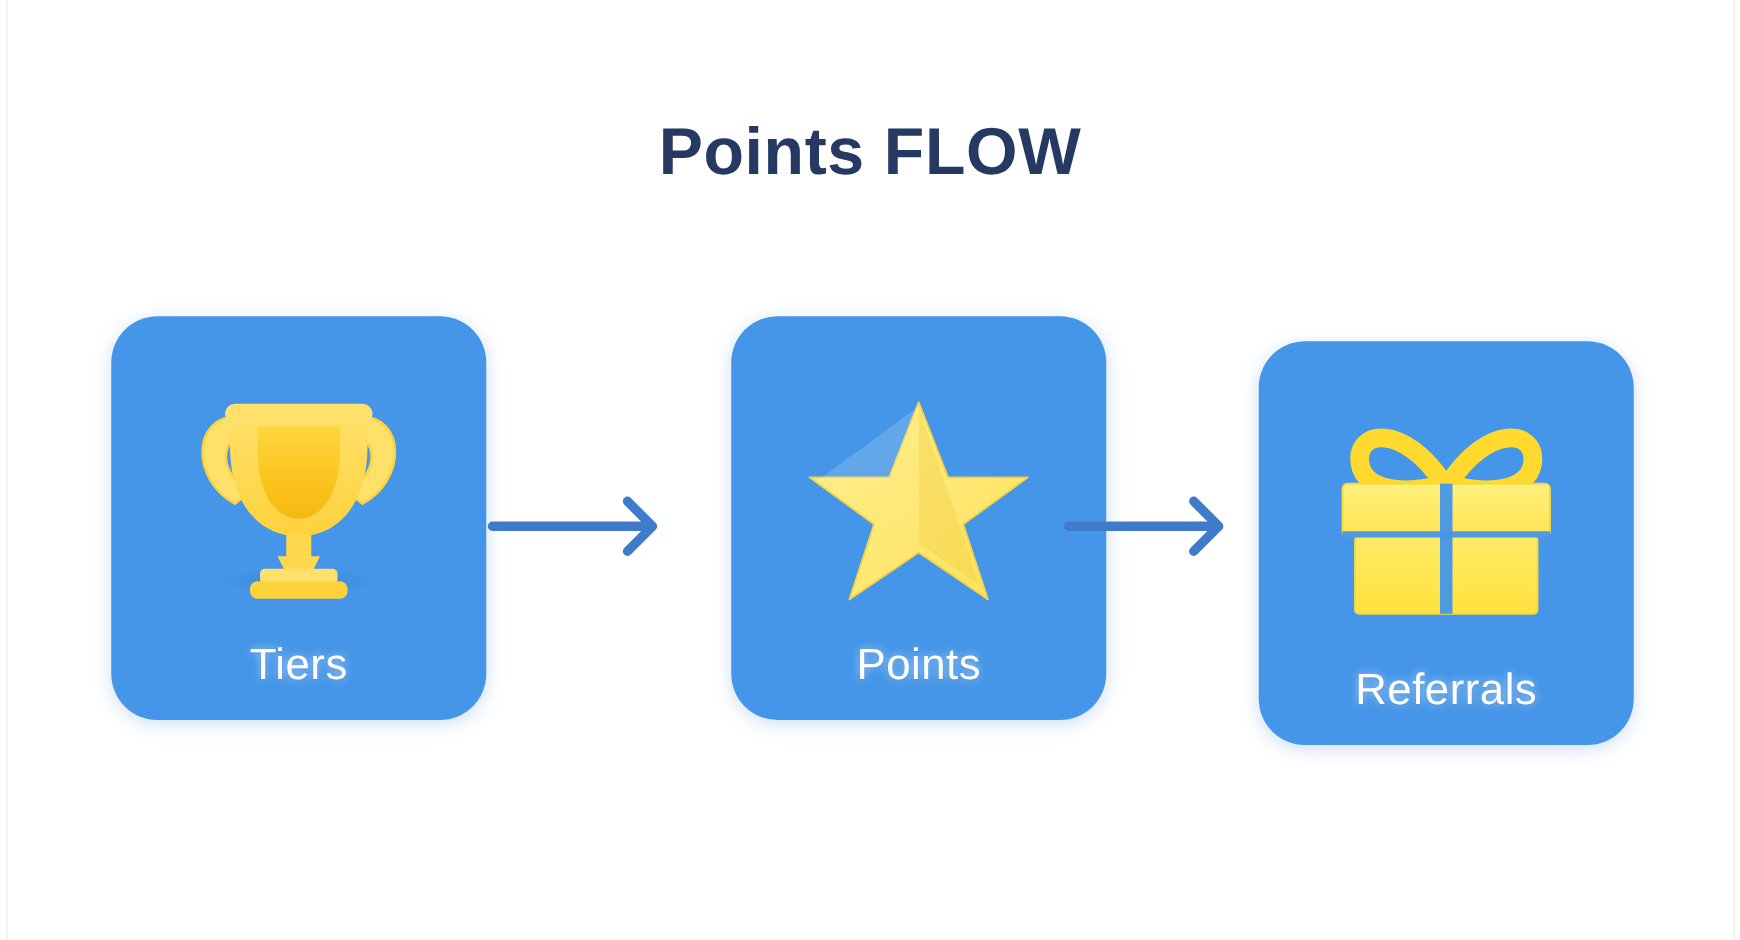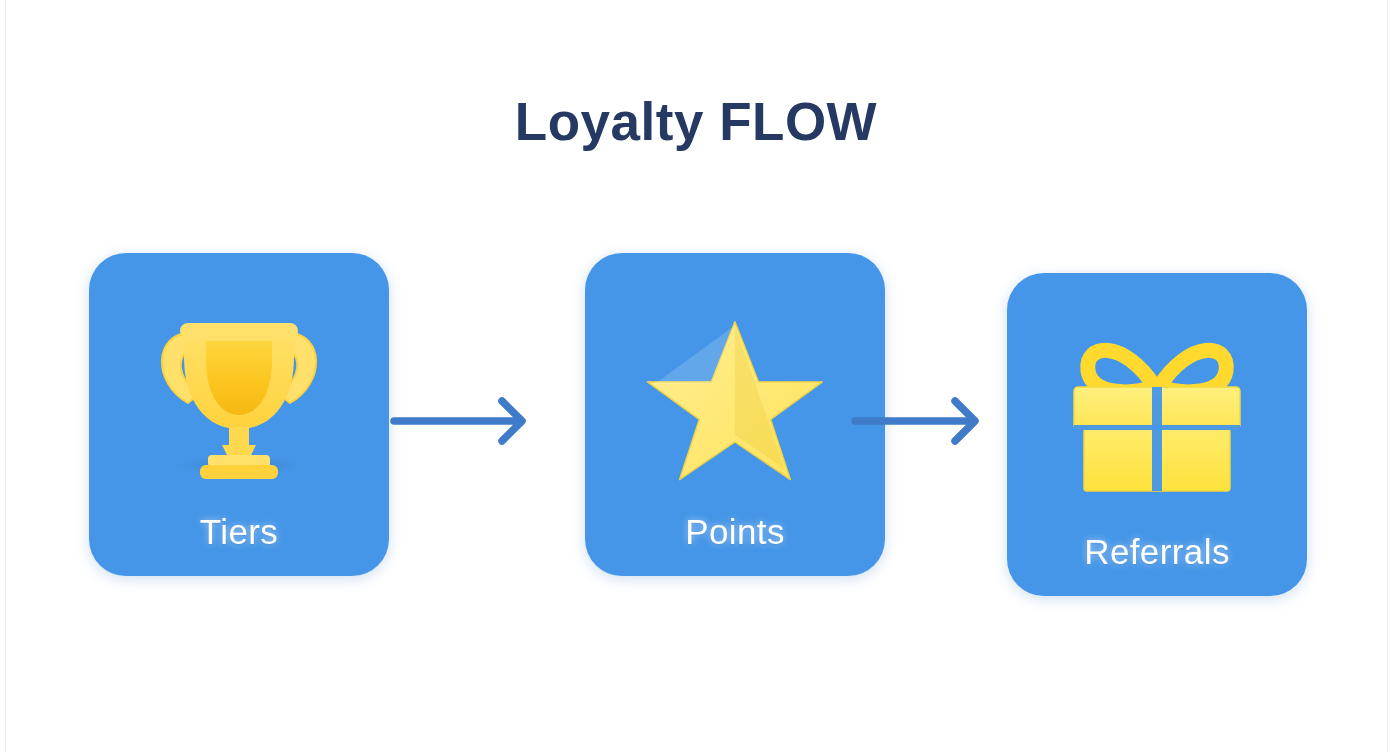--- a/index.html
+++ b/index.html
@@ -116,21 +116,21 @@
   .flow-arrow.a1 { left: 851px; width: 157px; }
 </style>
 </head>
 <body>
 
 <div id="canvas">
 
   <div class="edge-line left"></div>
   <div class="edge-line right"></div>
 
-  <div id="page-title">Loyalty FLOW</div>
+  <div id="page-title">Points FLOW</div>
 
   <div id="flow-row">
 
     <div class="flow-card c0">
       <div class="card-icon">
         <svg viewBox="0 0 190 180" xmlns="http://www.w3.org/2000/svg">
           <defs>
             <linearGradient id="cupG" x1="0" y1="0" x2="0" y2="1">
               <stop offset="0" stop-color="#ffd63f"></stop>
               <stop offset="0.55" stop-color="#fcc51f"></stop>

